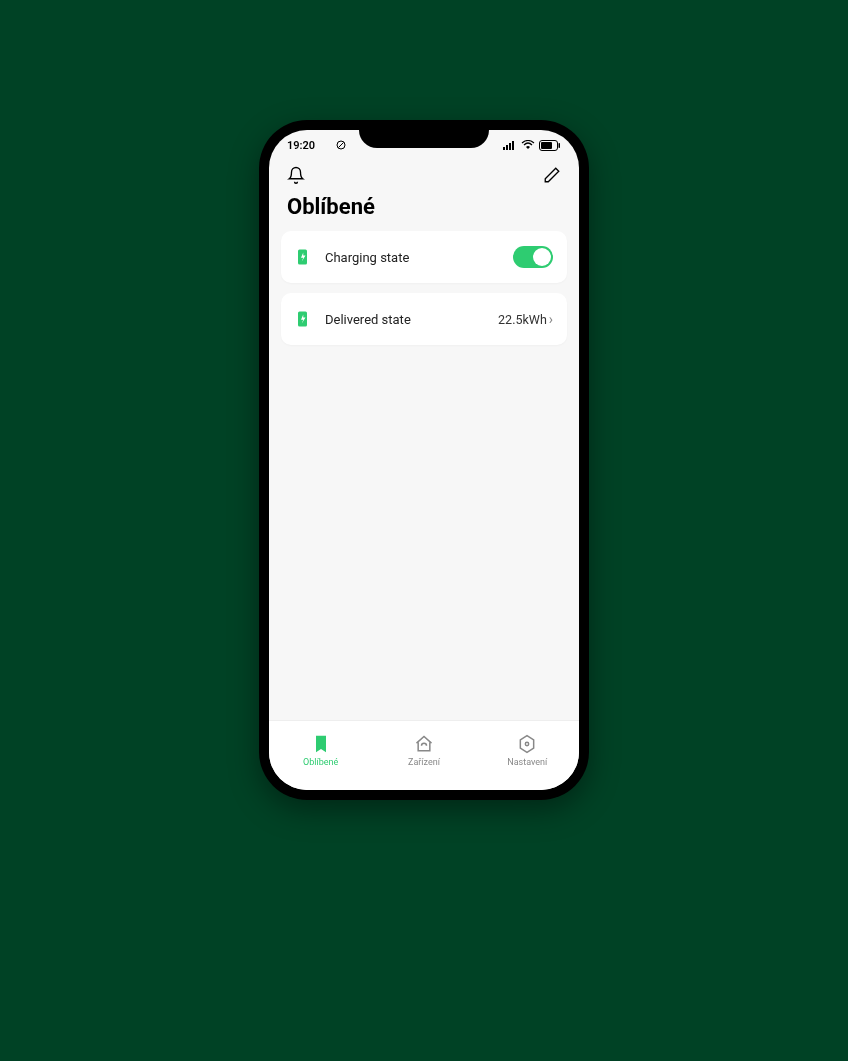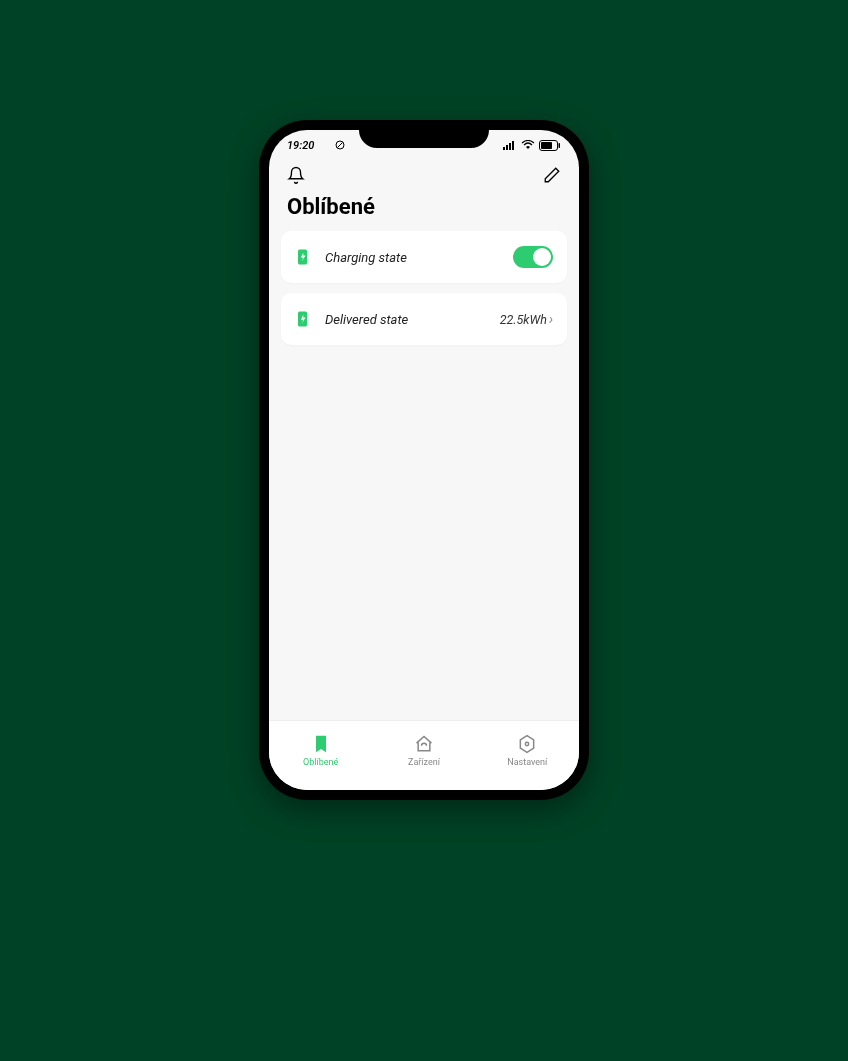--- a/index.html
+++ b/index.html
@@ -47,21 +47,21 @@
   .status-bar {
     height: 30px;
     display: flex;
     justify-content: space-between;
     align-items: center;
     padding: 0 18px;
     font-size: 11px;
     font-weight: 600;
     color: #000;
   }
-  .status-left { display: flex; align-items: center; gap: 21px; font-style: italic; }
+  .status-left { display: flex; align-items: center; gap: 21px; }
   .status-right { display: flex; align-items: center; gap: 4px; }
   .header-icons {
     display: flex;
     justify-content: space-between;
     align-items: center;
     padding: 6px 18px 4px 18px;
   }
   .header-icons svg { display: block; }
   .title {
     font-size: 22px;
@@ -76,21 +76,20 @@
     gap: 10px;
   }
   .card {
     background: #fff;
     border-radius: 10px;
     height: 52px;
     display: flex;
     align-items: center;
     padding: 0 14px;
     box-shadow: 0 1px 2px rgba(0,0,0,0.03);
-    font-style: italic;
   }
   .card-icon {
     width: 18px;
     height: 18px;
     margin-right: 12px;
     flex-shrink: 0;
   }
   .card-label {
     flex: 1;
     font-size: 13px;

